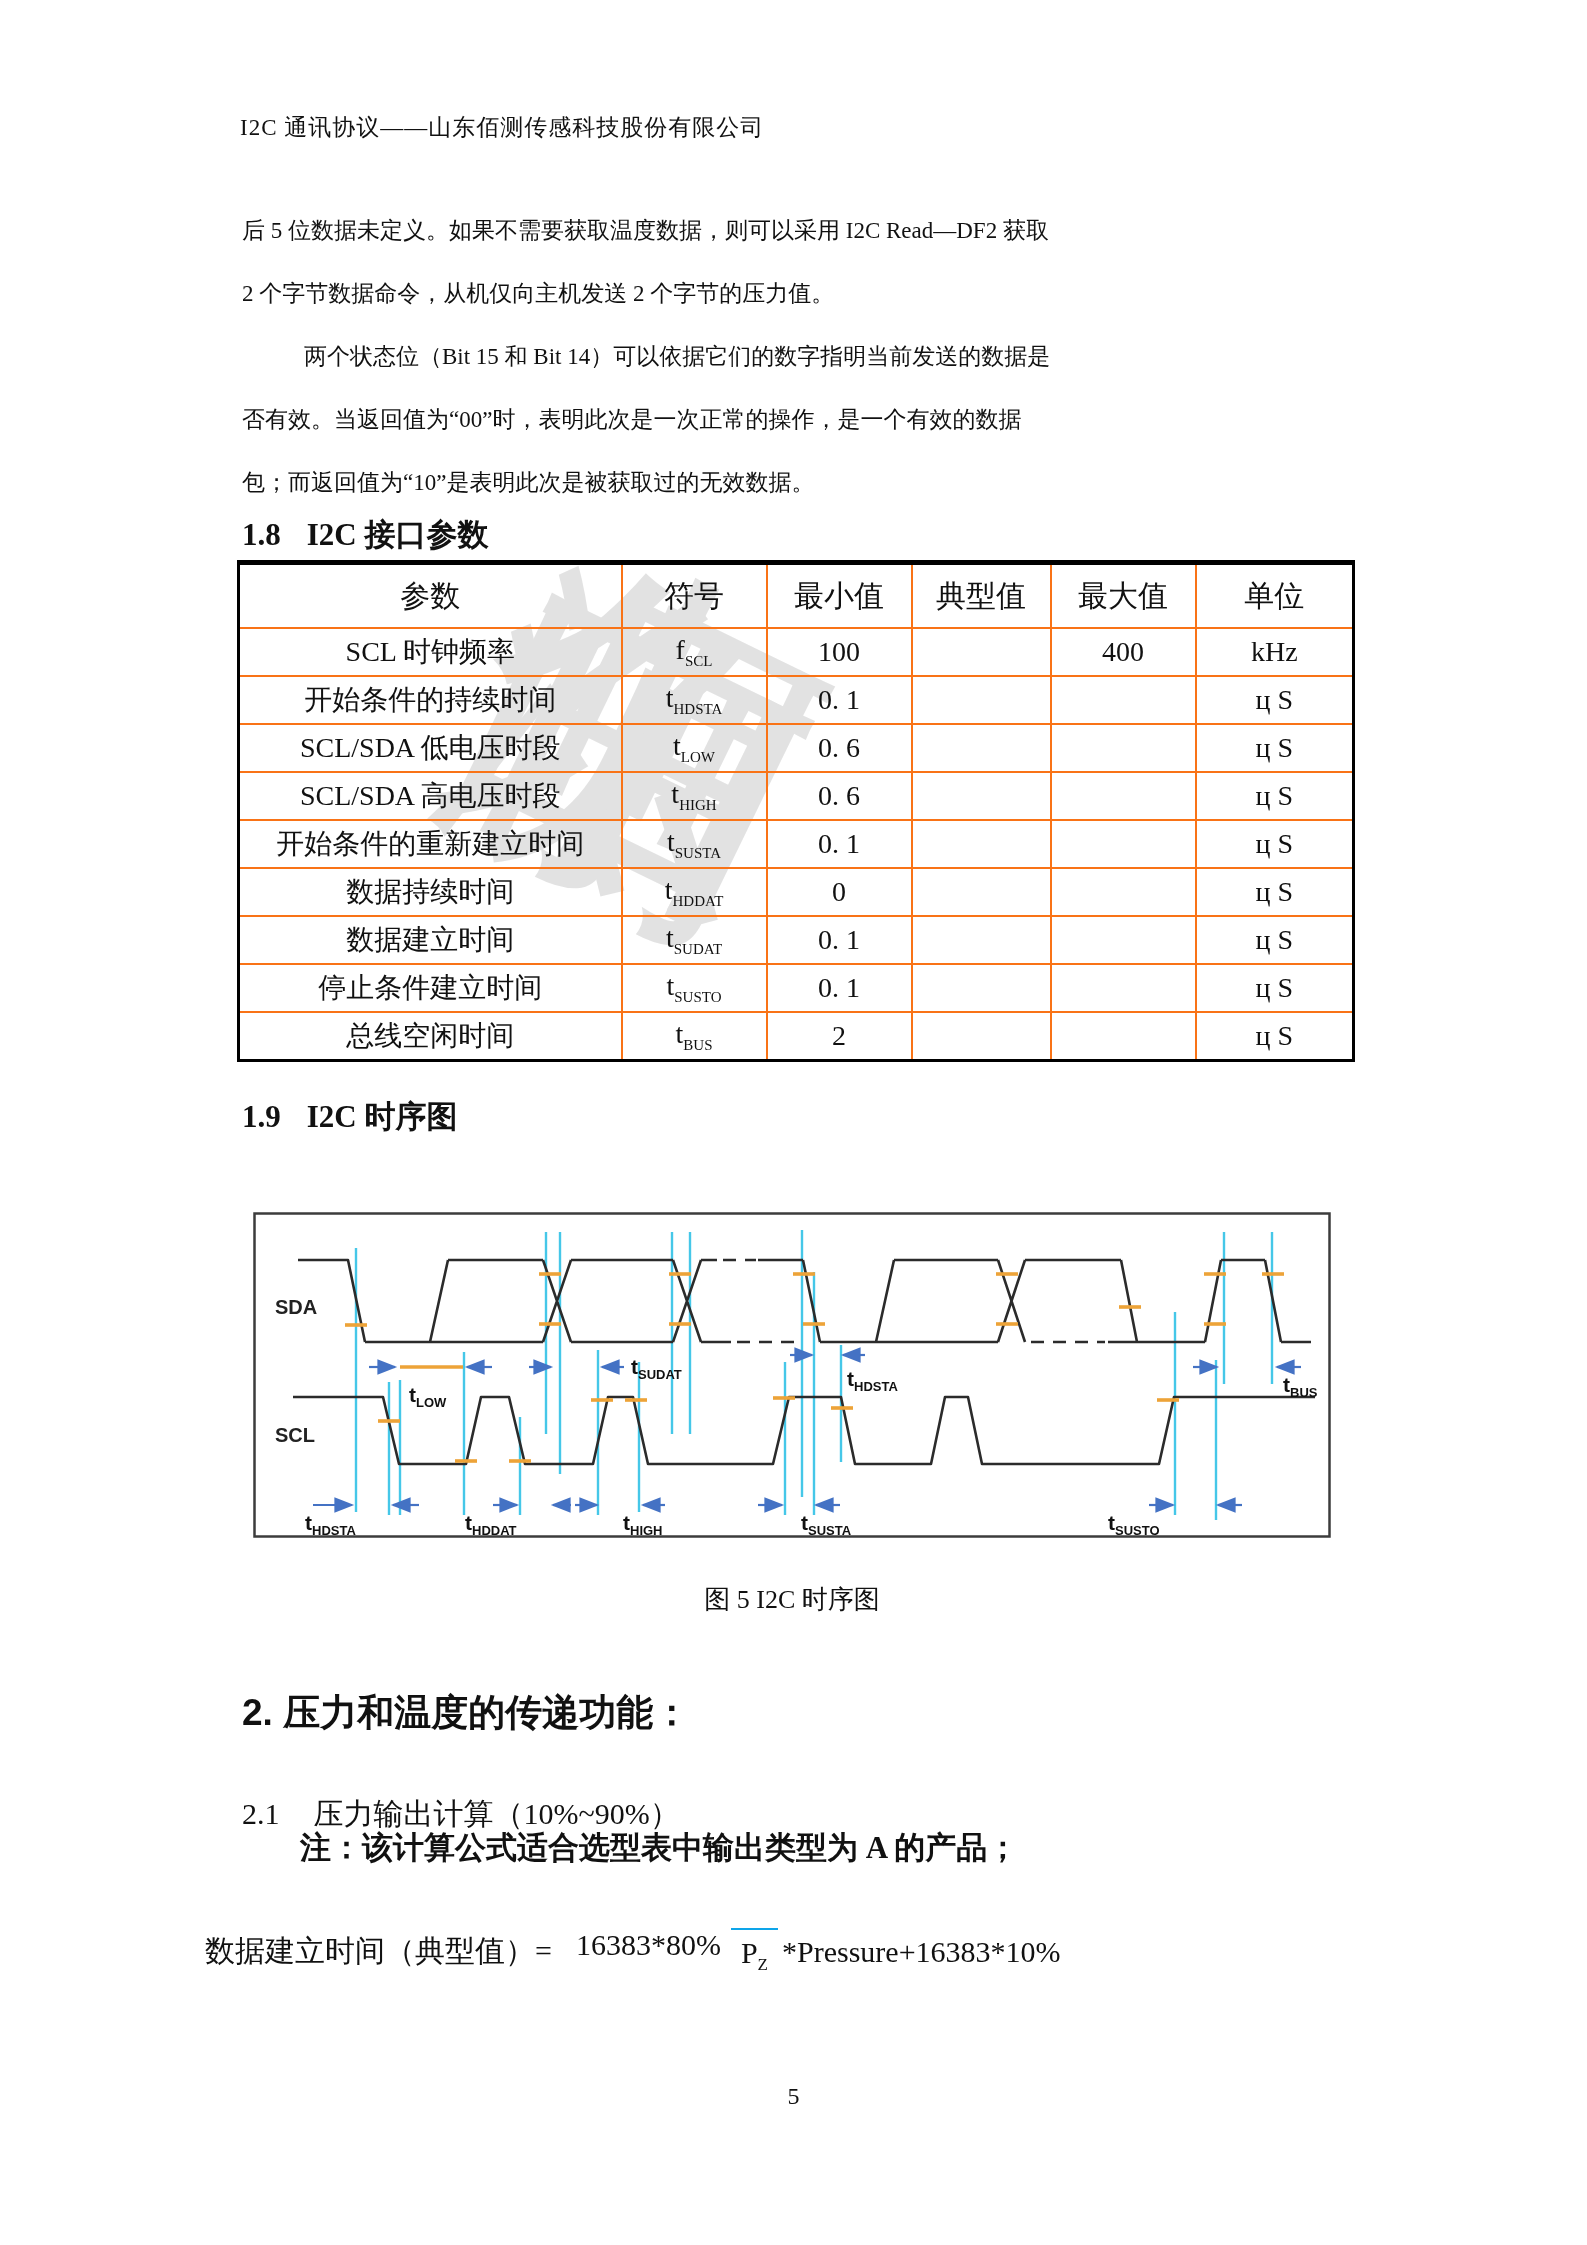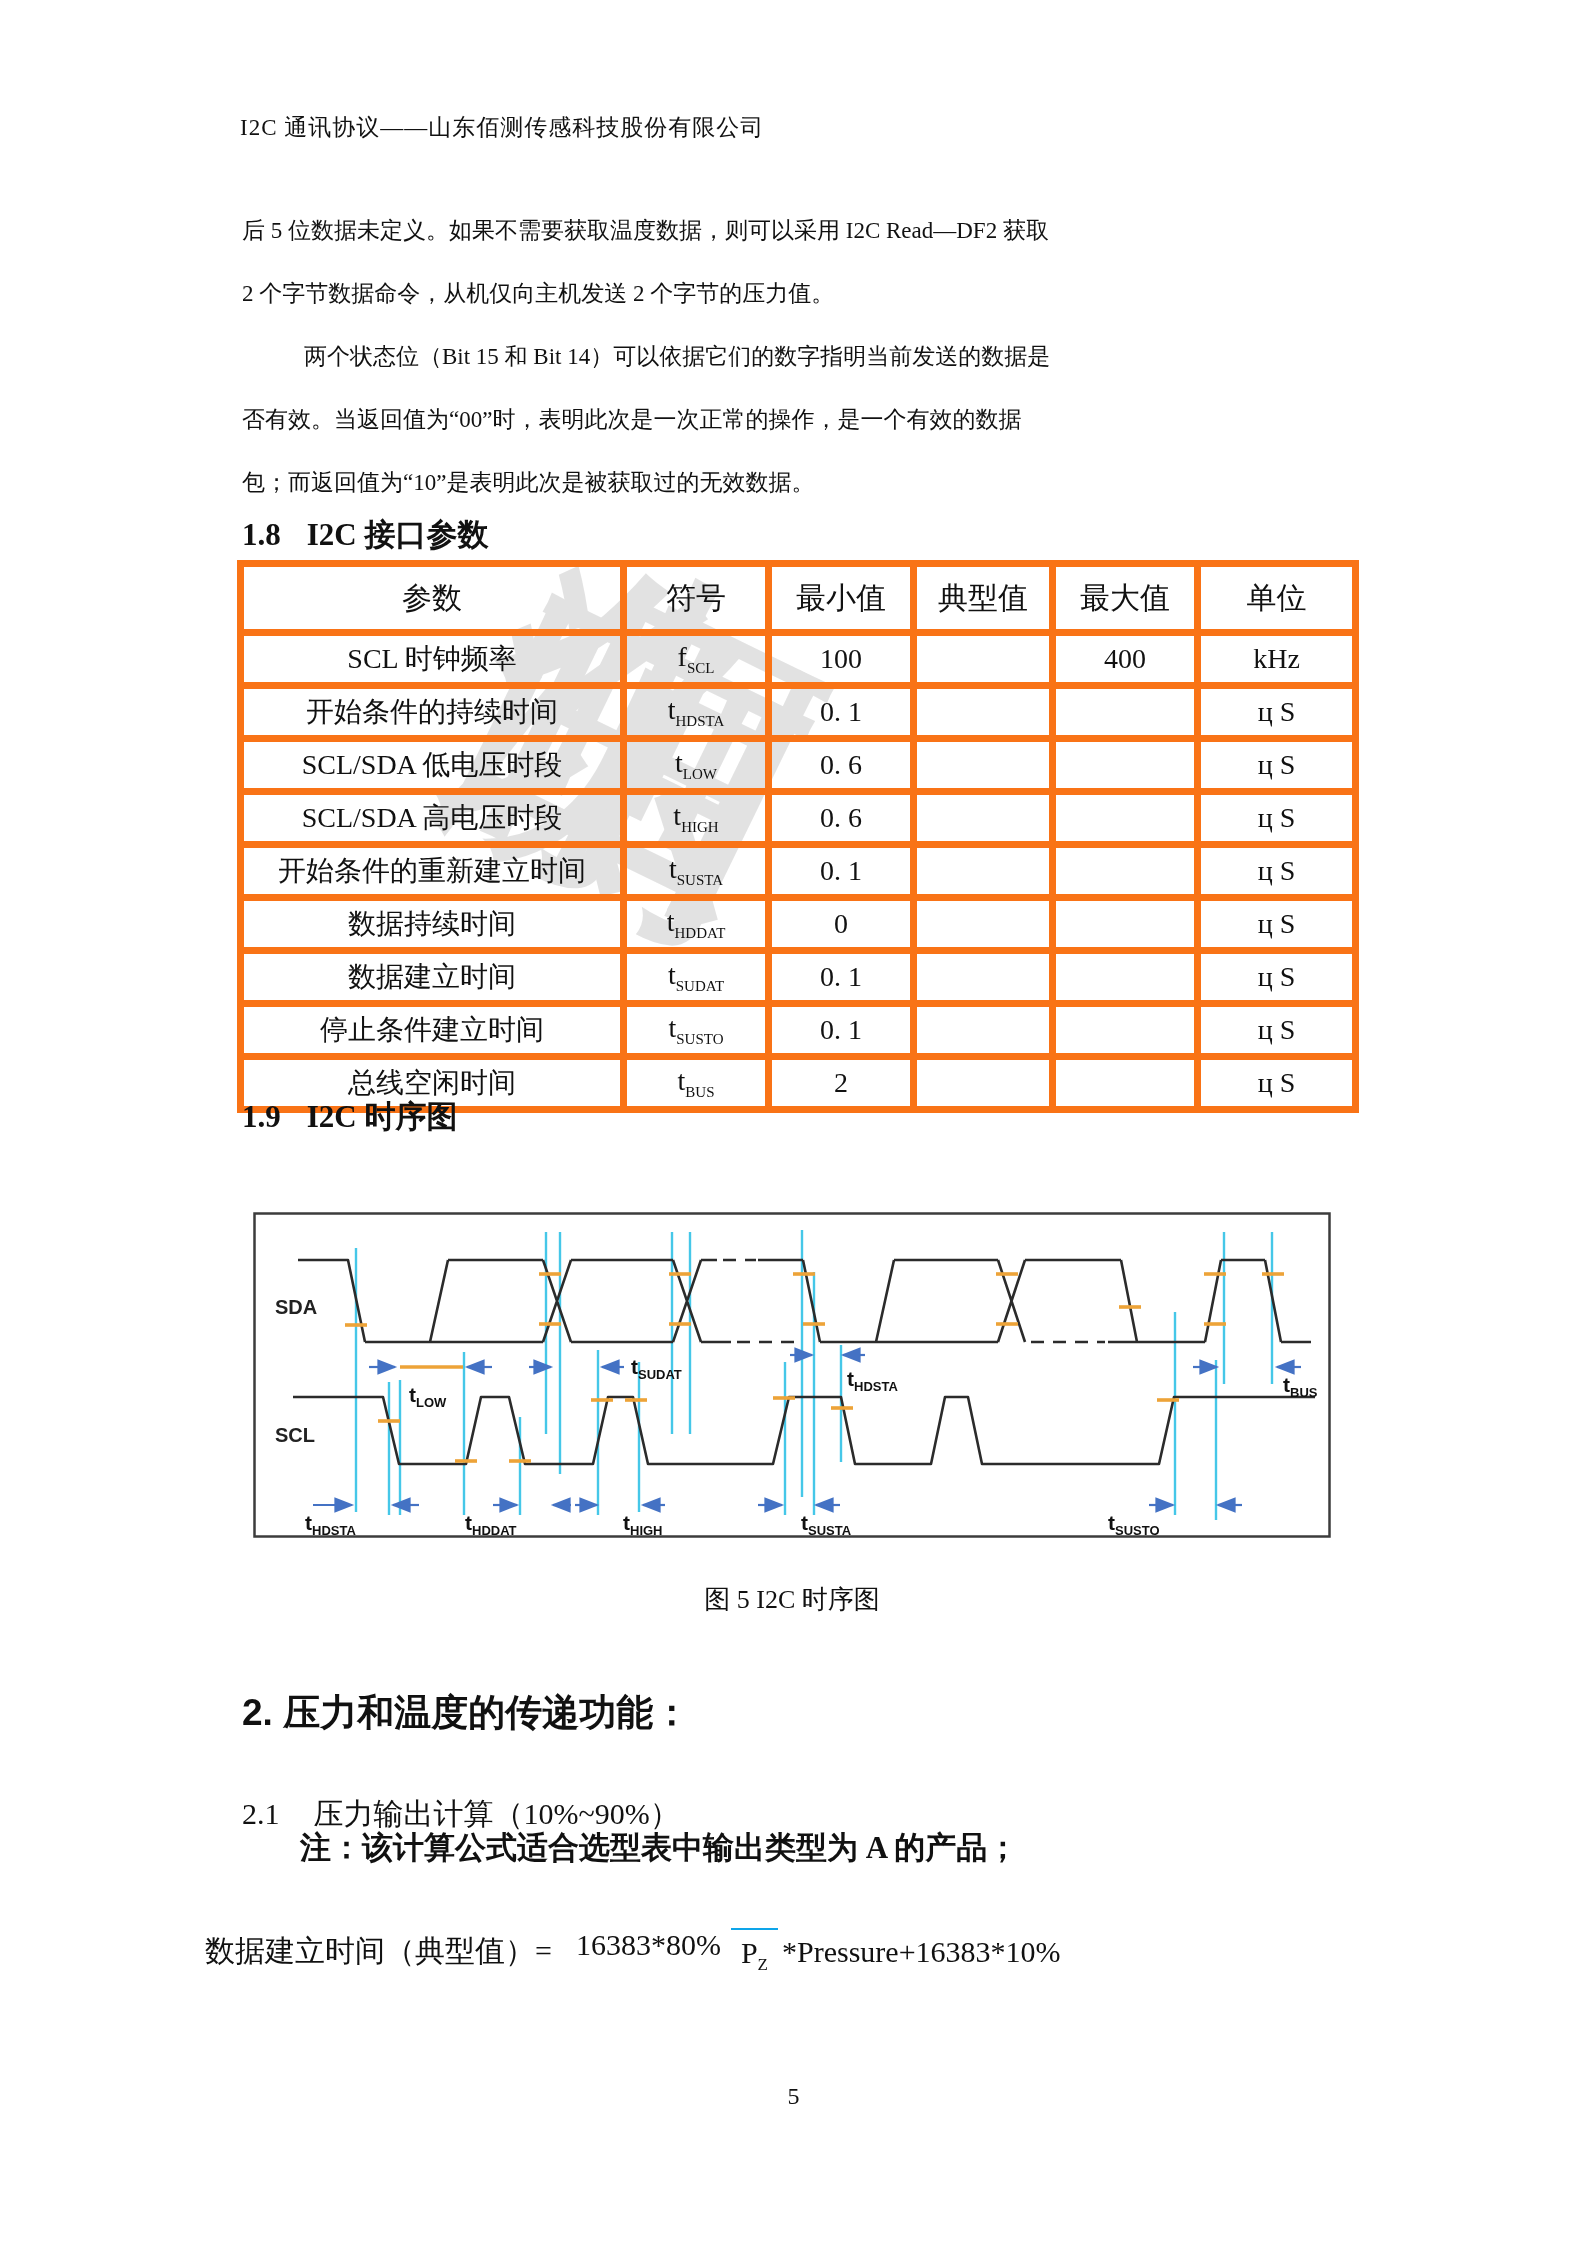--- a/index.html
+++ b/index.html
@@ -23,21 +23,21 @@
   .h-sec{left:242px;font-size:31px;font-weight:bold;}
   .h-sec .num{margin-right:26px;}
   
   table.params{
     position:absolute;left:237px;top:560px;border-collapse:collapse;
     table-layout:fixed;width:1115px;background:transparent;
     font-size:29px;text-align:center;
   }
   table.params{border:3px solid #000;border-top-width:5px;}
   table.params td,table.params th{
-    border:7px solid #f97316;font-weight:normal;padding:0;overflow:hidden;
+    border:2px solid #f97316;font-weight:normal;padding:0;overflow:hidden;
     background:transparent;
   }
   table.params th{height:62px;font-size:30px;}
   table.params td{height:46px;font-size:28px;}
   td.sym{font-size:27px;}
   td.sym sub{font-size:15px;}
   col.c0{width:383px;} col.c1{width:145px;} col.c2{width:145px;}
   col.c3{width:139px;} col.c4{width:145px;} col.c5{width:158px;}
   
   .diagram{left:253px;top:1212px;width:1078px;height:326px;}

